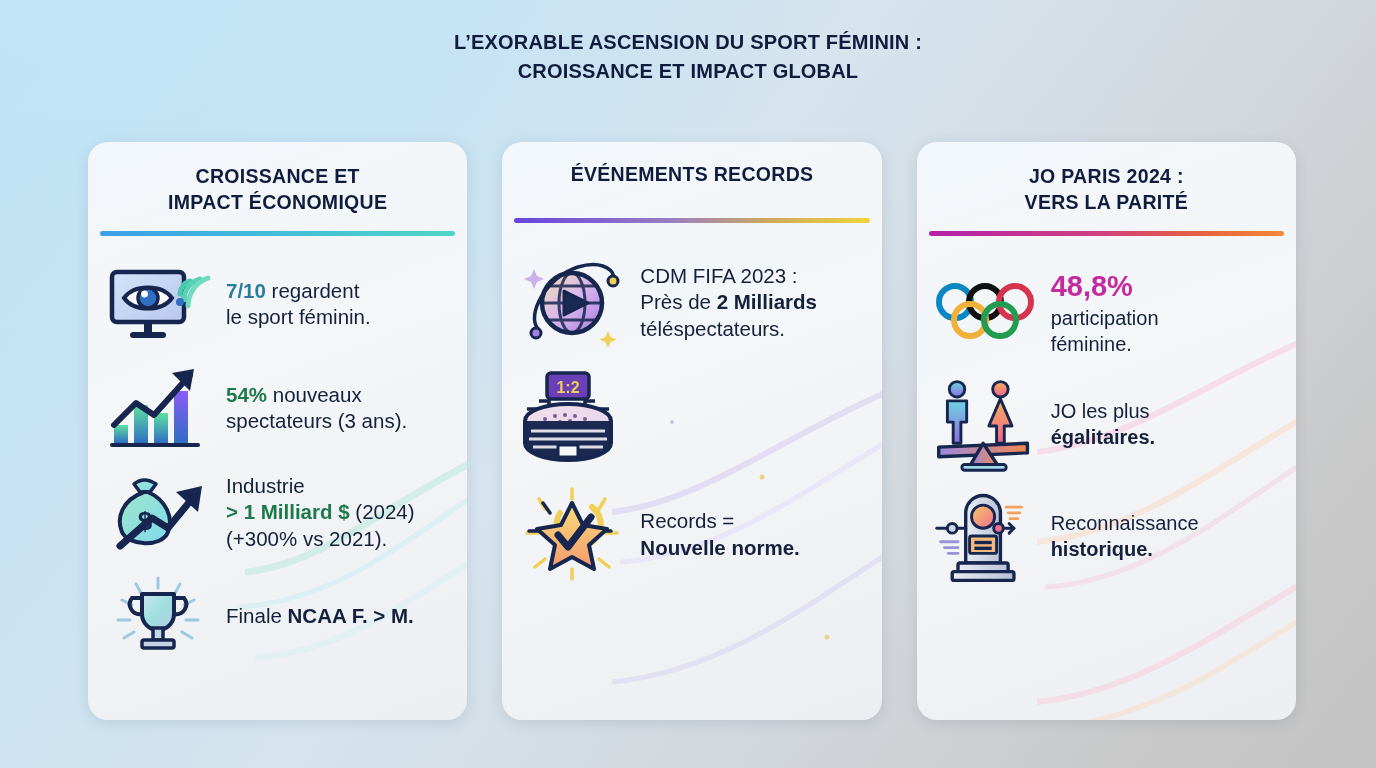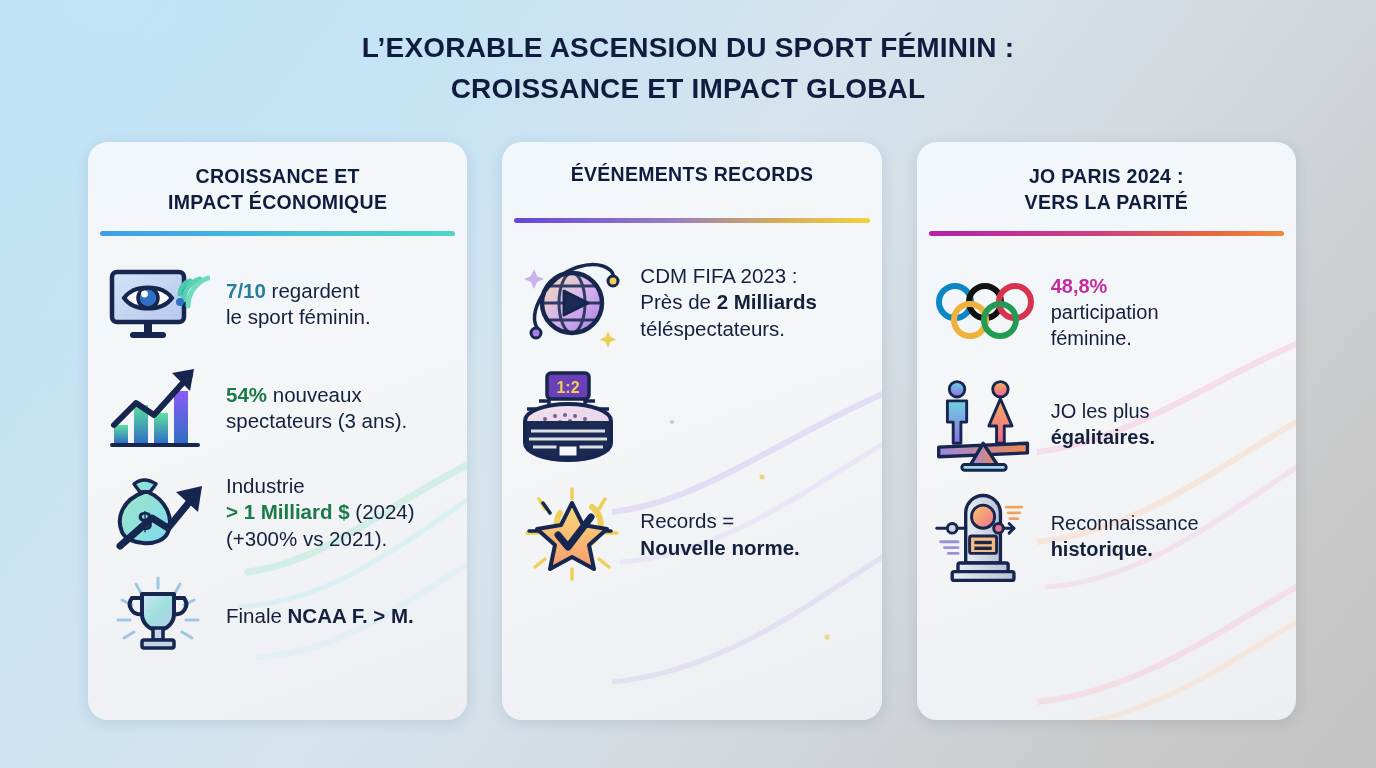--- a/index.html
+++ b/index.html
@@ -8,21 +8,21 @@
     font-family:"Liberation Sans", sans-serif;
     background:
       radial-gradient(ellipse 1100px 700px at 8% 0%, #c3e4f6 0%, rgba(195,228,246,0) 62%),
       linear-gradient(128deg, #bde1f4 0%, #c8e3f3 22%, #d6e4ee 45%, #d2d7dc 68%, #c8c8c8 88%, #c4c4c4 100%);
     position:relative;
   }
 
   
   .title-wrap { width:100%; padding-top:28px; text-align:center; }
   .title-line {
-    font-size:28px; font-weight:bold; letter-spacing:.2px;
+    font-size:20px; font-weight:bold; letter-spacing:.2px;
     color:#101c3d; line-height:1.46; white-space:nowrap;
   }
 
   
   .cards {
     position:absolute; top:142px; left:4px; width:100%;
     display:flex; justify-content:center; gap:35px;
     padding:0 84px;
   }
   .card {
@@ -360,21 +360,21 @@
             <g fill="none" stroke-width="6">
               <circle cx="22" cy="22" r="16" stroke="#0b87c4"></circle>
               <circle cx="52" cy="22" r="16" stroke="#111111"></circle>
               <circle cx="82" cy="22" r="16" stroke="#d6334f"></circle>
               <circle cx="37" cy="40" r="16" stroke="#f0b13a"></circle>
               <circle cx="67" cy="40" r="16" stroke="#239b53"></circle>
             </g>
           </svg>
         </div>
         <div class="txt">
-          <span class="hl" style="color:#c42b9e;font-size:20px">48,8%</span><br>
+          <span class="hl" style="color:#c42b9e;font-size:29px">48,8%</span><br>
           <span>participation</span><br>
           <span>féminine.</span>
         </div>
       </div>
 
       <div class="row">
         <div class="icon-box">
           <svg width="112" height="100" viewBox="0 0 112 100">
             <defs>
               <linearGradient id="g3a" x1="0" y1="0" x2="0" y2="1">

